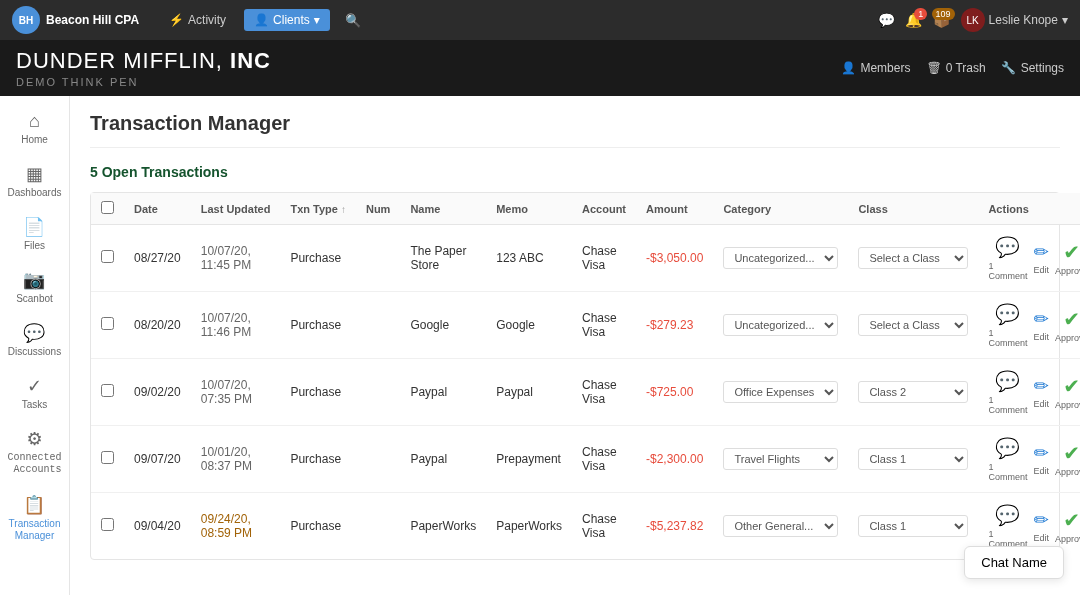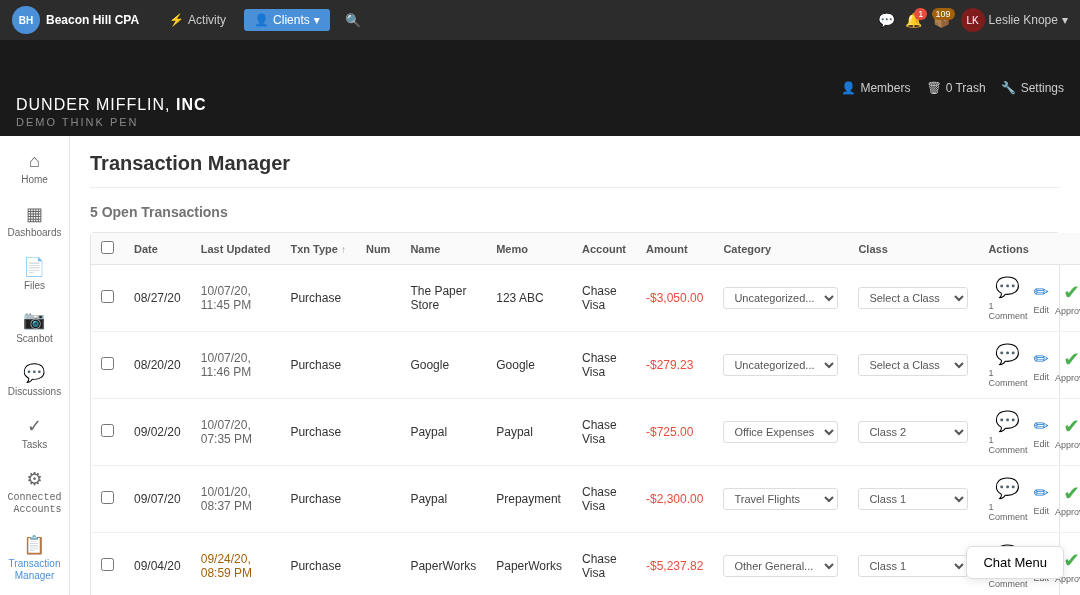--- a/index.html
+++ b/index.html
@@ -14,41 +14,41 @@
     .top-nav-search { color: #ccc; padding: 4px 8px; cursor: pointer; }
     .top-nav-right { margin-left: auto; display: flex; align-items: center; gap: 10px; }
     .nav-icon-btn { color: #ccc; cursor: pointer; font-size: 14px; position: relative; }
     .badge { position: absolute; top: -4px; right: -4px; background: #e74c3c; color: #fff; font-size: 9px; border-radius: 8px; padding: 1px 4px; }
     .badge-orange { background: #a16207; text-align: center; }
     .user-menu { color: #ccc; font-size: 12px; cursor: pointer; display: flex; align-items: center; gap: 4px; }
     .user-avatar { width: 24px; height: 24px; border-radius: 50%; background: #7f1d1d; display: flex; align-items: center; justify-content: center; color: #fff; font-size: 10px; }
 
     
     .client-header { background: #1a1a1a; padding: 8px 16px; }
-    .client-name { color: #fff; font-size: 16px; font-weight: 900; letter-spacing: 1px; margin-top: 48px; }
+    .client-name { color: #fff; font-size: 22px; font-weight: 900; letter-spacing: 1px; }
     .client-name span { font-weight: 400; }
     .client-sub { color: #888; font-size: 11px; letter-spacing: 2px; margin-top: 2px; }
     .client-action-btn { color: #ccc; font-size: 12px; cursor: pointer; display: flex; align-items: center; gap: 4px; }
 
     
     .main-layout { display: flex; height: calc(595px - 95px); }
 
     
     .sidebar { width: 70px; background: #fff; border-right: 1px solid #e5e5e5; display: flex; flex-direction: column; align-items: center; padding-top: 8px; gap: 4px; }
     .sidebar-item { display: flex; flex-direction: column; align-items: center; padding: 8px 6px; cursor: pointer; border-radius: 6px; width: 60px; color: #666; font-size: 10px; gap: 4px; }
     .sidebar-item.active { color: #4a90d9; }
     .sidebar-icon { font-size: 18px; line-height: 1; }
 
     
     .content { flex: 1; padding: 16px 20px; overflow-y: auto; background: #fff; }
     .page-title { font-size: 20px; font-weight: 600; color: #333; margin-bottom: 16px; padding-bottom: 12px; border-bottom: 1px solid #eee; }
 
     
     .table-controls { display: flex; align-items: center; justify-content: space-between; margin-bottom: 12px; }
-    .open-count { font-size: 14px; font-weight: 600; color: #737373; }
+    .open-count { font-size: 14px; font-weight: 600; color: #14532d; }
     .rows-control { display: flex; align-items: center; gap: 8px; font-size: 12px; color: #666; }
     .rows-select { border: 1px solid #ddd; border-radius: 3px; padding: 2px 6px; font-size: 12px; }
     .pagination { display: flex; align-items: center; gap: 4px; font-size: 12px; color: #666; }
     .page-btn { border: 1px solid #ddd; background: #fff; width: 24px; height: 24px; display: flex; align-items: center; justify-content: center; cursor: pointer; border-radius: 3px; font-size: 11px; color: #666; }
 
     
     .table-wrap { border: 1px solid #e5e5e5; border-radius: 4px; }
     table { width: 100%; border-collapse: collapse; font-size: 12px; }
     thead th { background: #fafafa; padding: 8px 10px; text-align: left; border-bottom: 1px solid #e5e5e5; font-weight: 600; color: #555; font-size: 11px; white-space: nowrap; }
     tbody tr { border-bottom: 1px solid #f0f0f0; }
@@ -392,13 +392,13 @@
         </div>
       </div>
     </td>
   </tr>
           </tbody>
       </table>
     </div>
   </div>
 </div>
 
-<button class="chat-menu-btn">Chat Menu</button>
+<button class="chat-menu-btn">Chat Name</button>
 
 </body></html>

